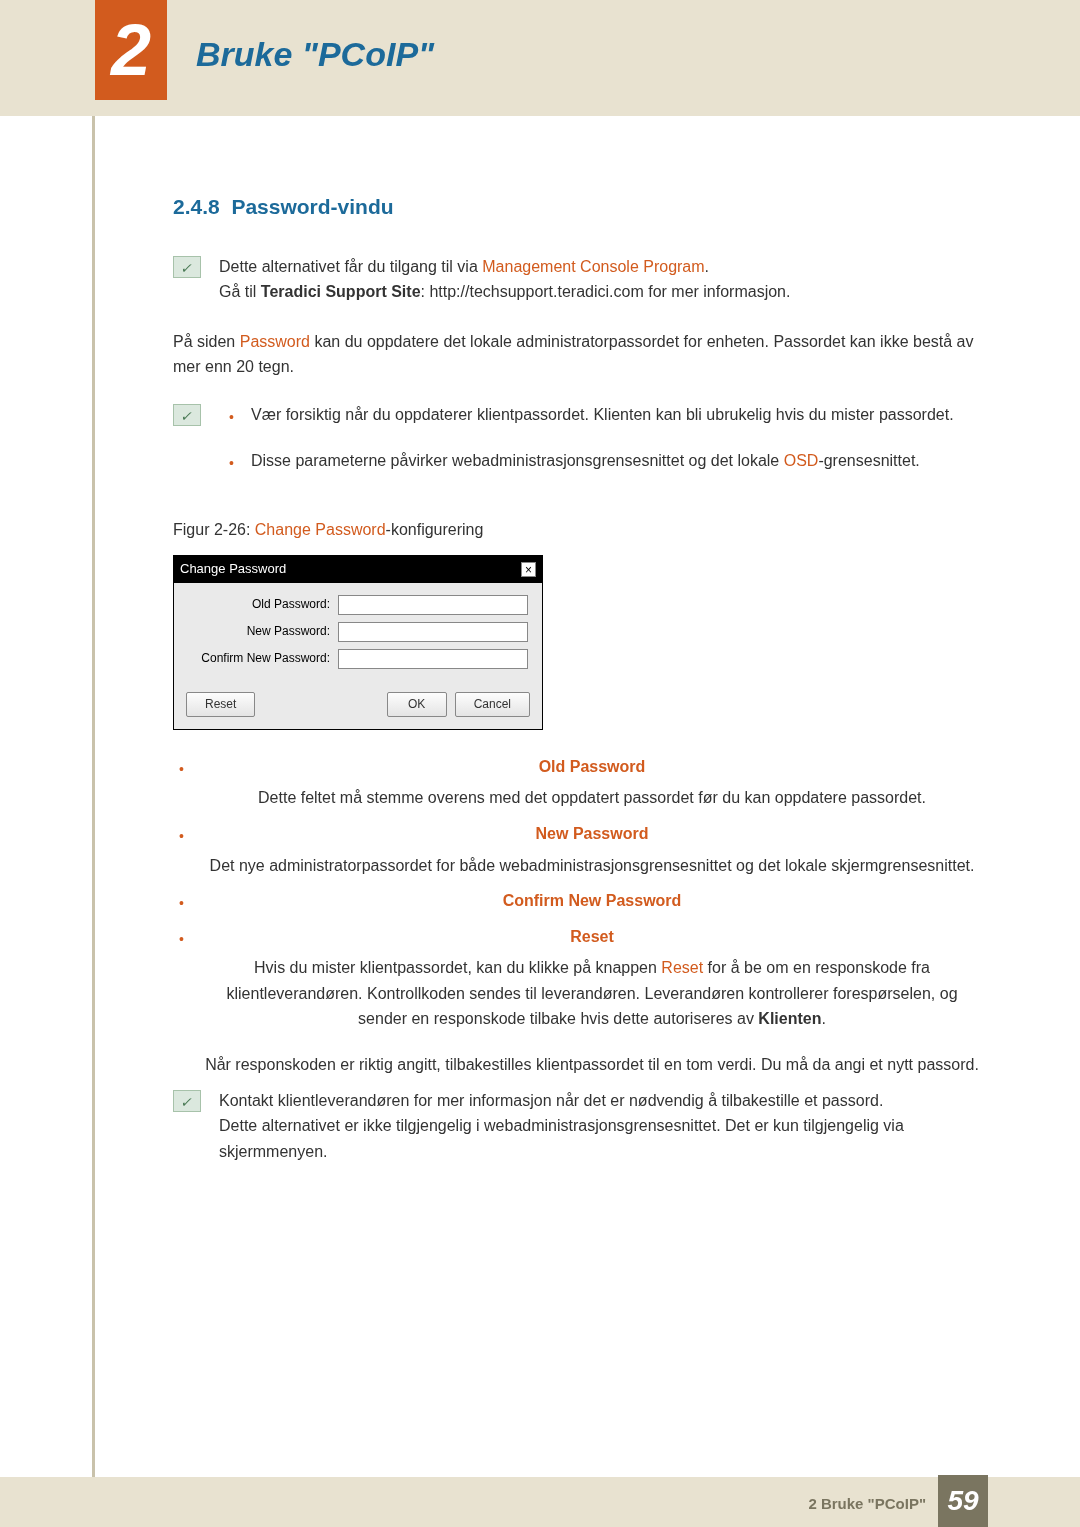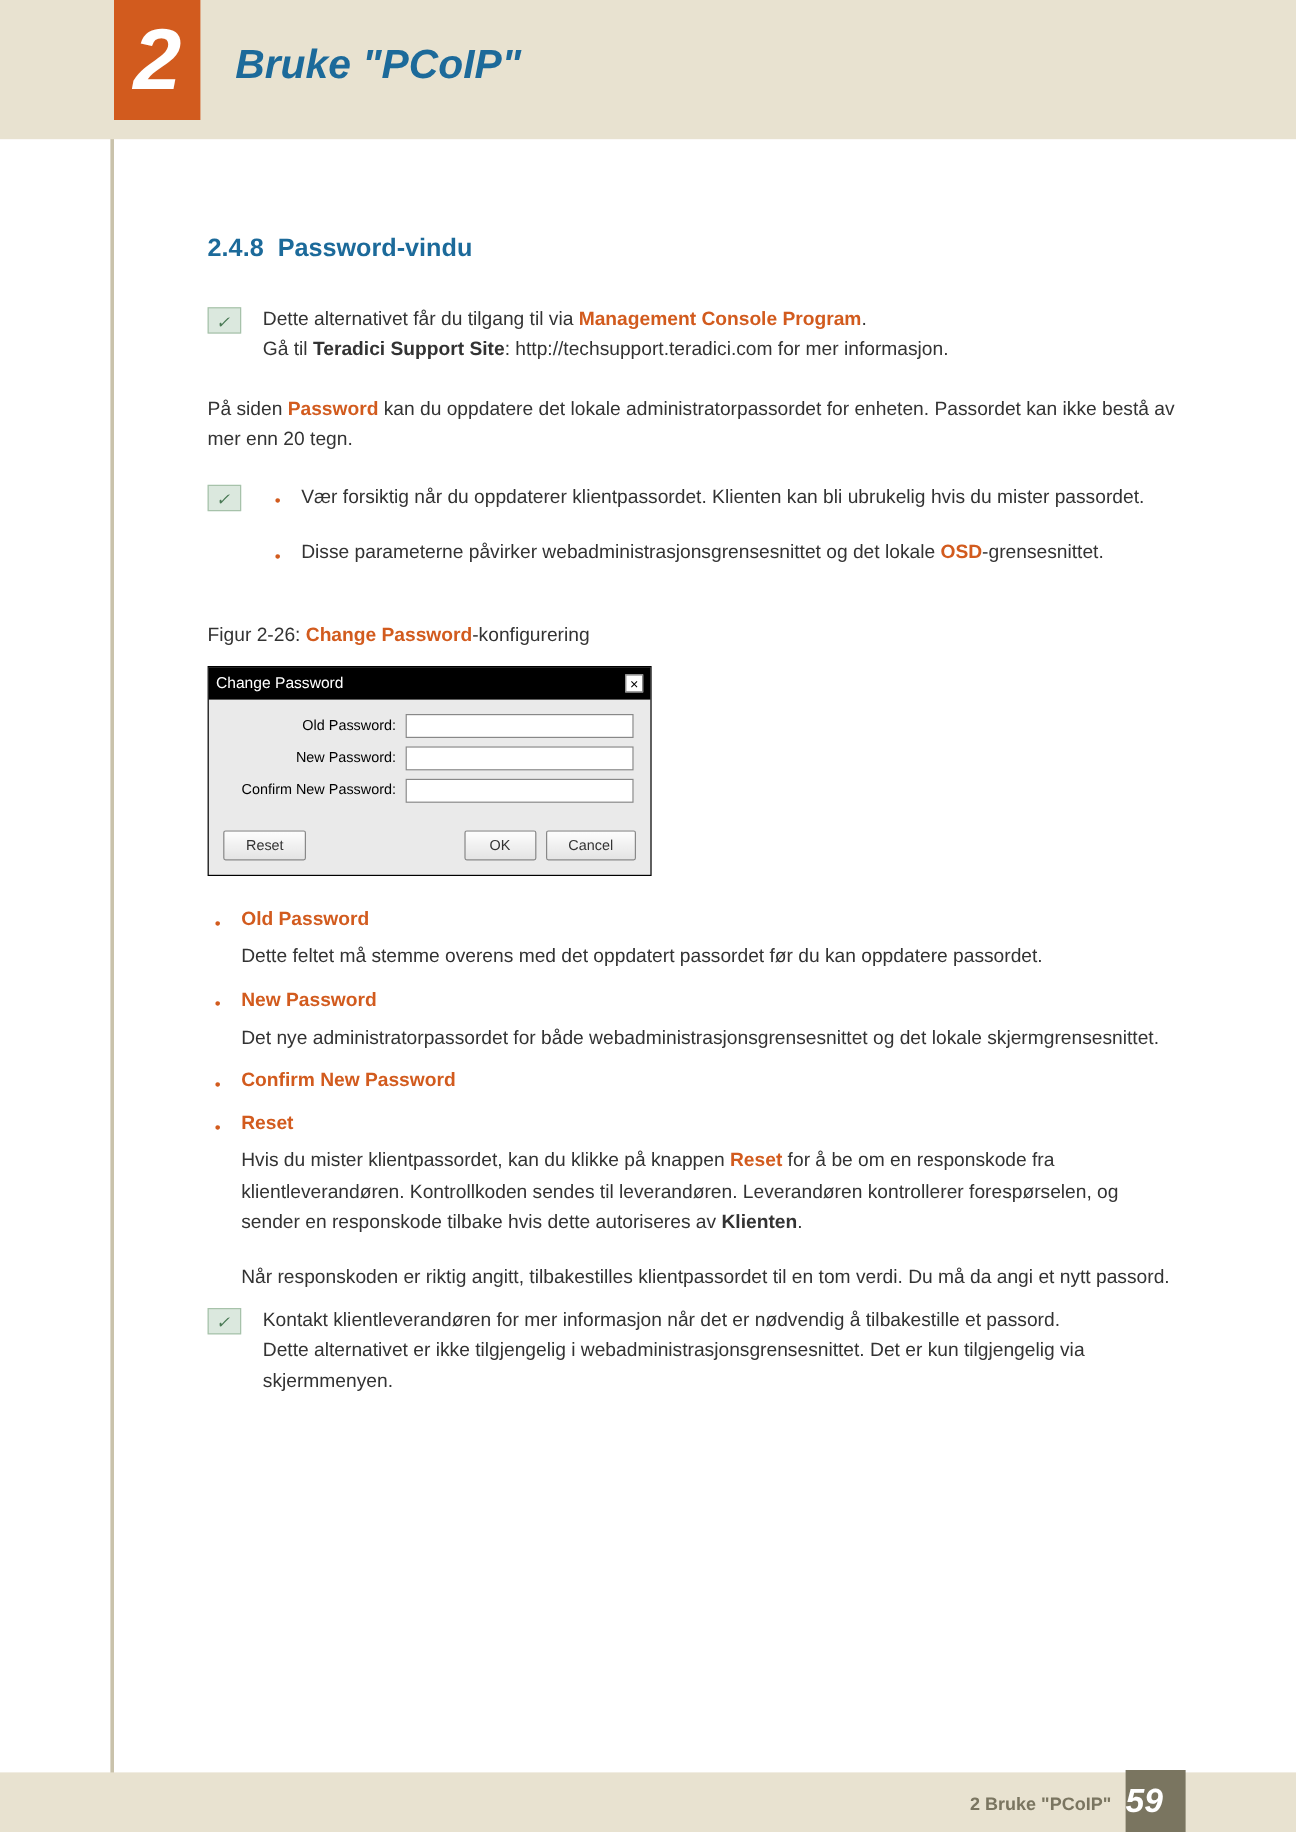--- a/index.html
+++ b/index.html
@@ -73,21 +73,21 @@
   }
   .note-icon::after {
     content: "✓";
     position: absolute;
     top: 0;
     left: 6px;
     color: #4a7a55;
     font-style: italic;
     font-size: 14px;
   }
-  .hl { color: #d25b1e; font-weight: bold; }
+  .hl { color: #d25b1e; font-weight: normal; }
   .bold { font-weight: bold; }
   p.body { margin-bottom: 22px; }
   ul.bullets { list-style: none; padding-left: 0; }
   ul.bullets > li {
     position: relative;
     padding-left: 32px;
     margin-bottom: 20px;
   }
   ul.bullets > li::before {
     content: "•";
@@ -152,20 +152,21 @@
     padding: 2px 18px;
     min-width: 60px;
     text-align: center;
   }
   .btn-group { display: flex; gap: 8px; }
   .def-list { list-style: none; padding-left: 0; }
   .def-list > li {
     position: relative;
     padding-left: 28px;
     margin-bottom: 10px;
+    text-align: center;
   }
   .def-list > li::before {
     content: "•";
     color: #d25b1e;
     position: absolute;
     left: 6px;
     top: 4px;
     font-size: 14px;
   }
   .def-list .term { color: #d25b1e; font-weight: bold; display: block; }
@@ -181,21 +182,21 @@
   .footer-badge {
     position: absolute;
     bottom: 0;
     right: 92px;
     width: 50px;
     height: 52px;
     background: #7a7560;
     color: #fff;
     font-size: 28px;
     font-weight: bold;
-    text-align: left;
+    text-align: center;
     line-height: 52px;
     font-style: italic;
   }
   .footer-text {
     position: absolute;
     bottom: 15px;
     right: 154px;
     color: #7a7560;
     font-size: 15px;
     font-weight: bold;

